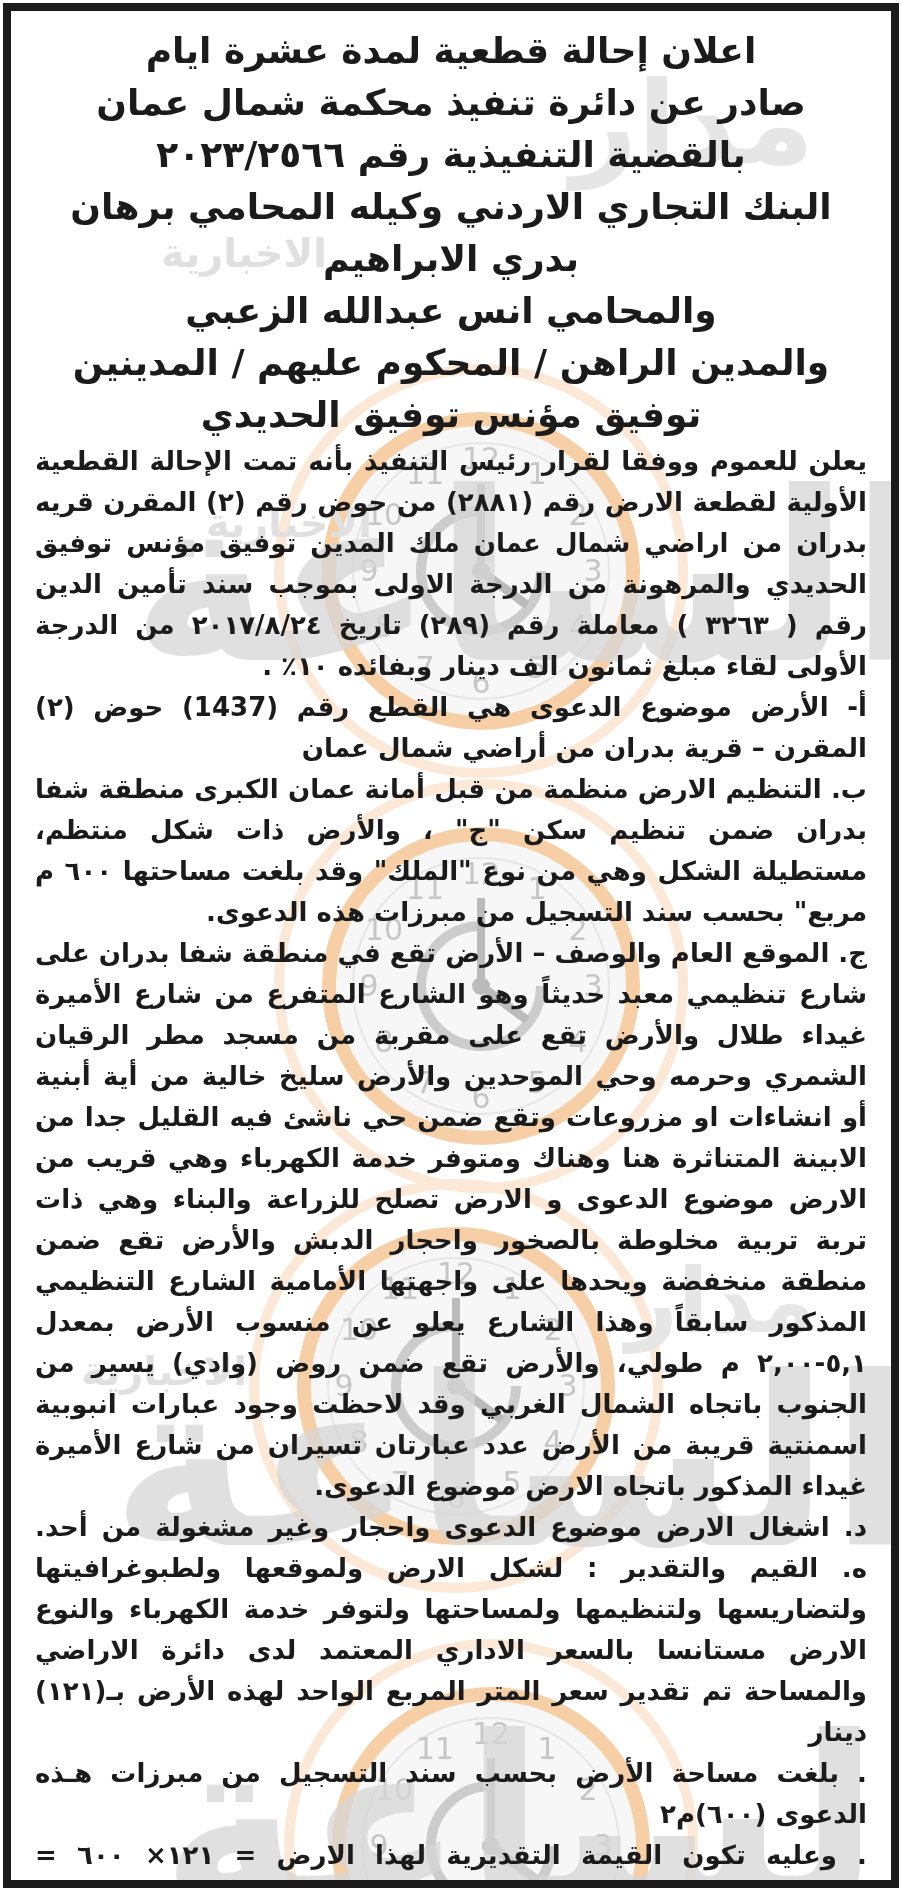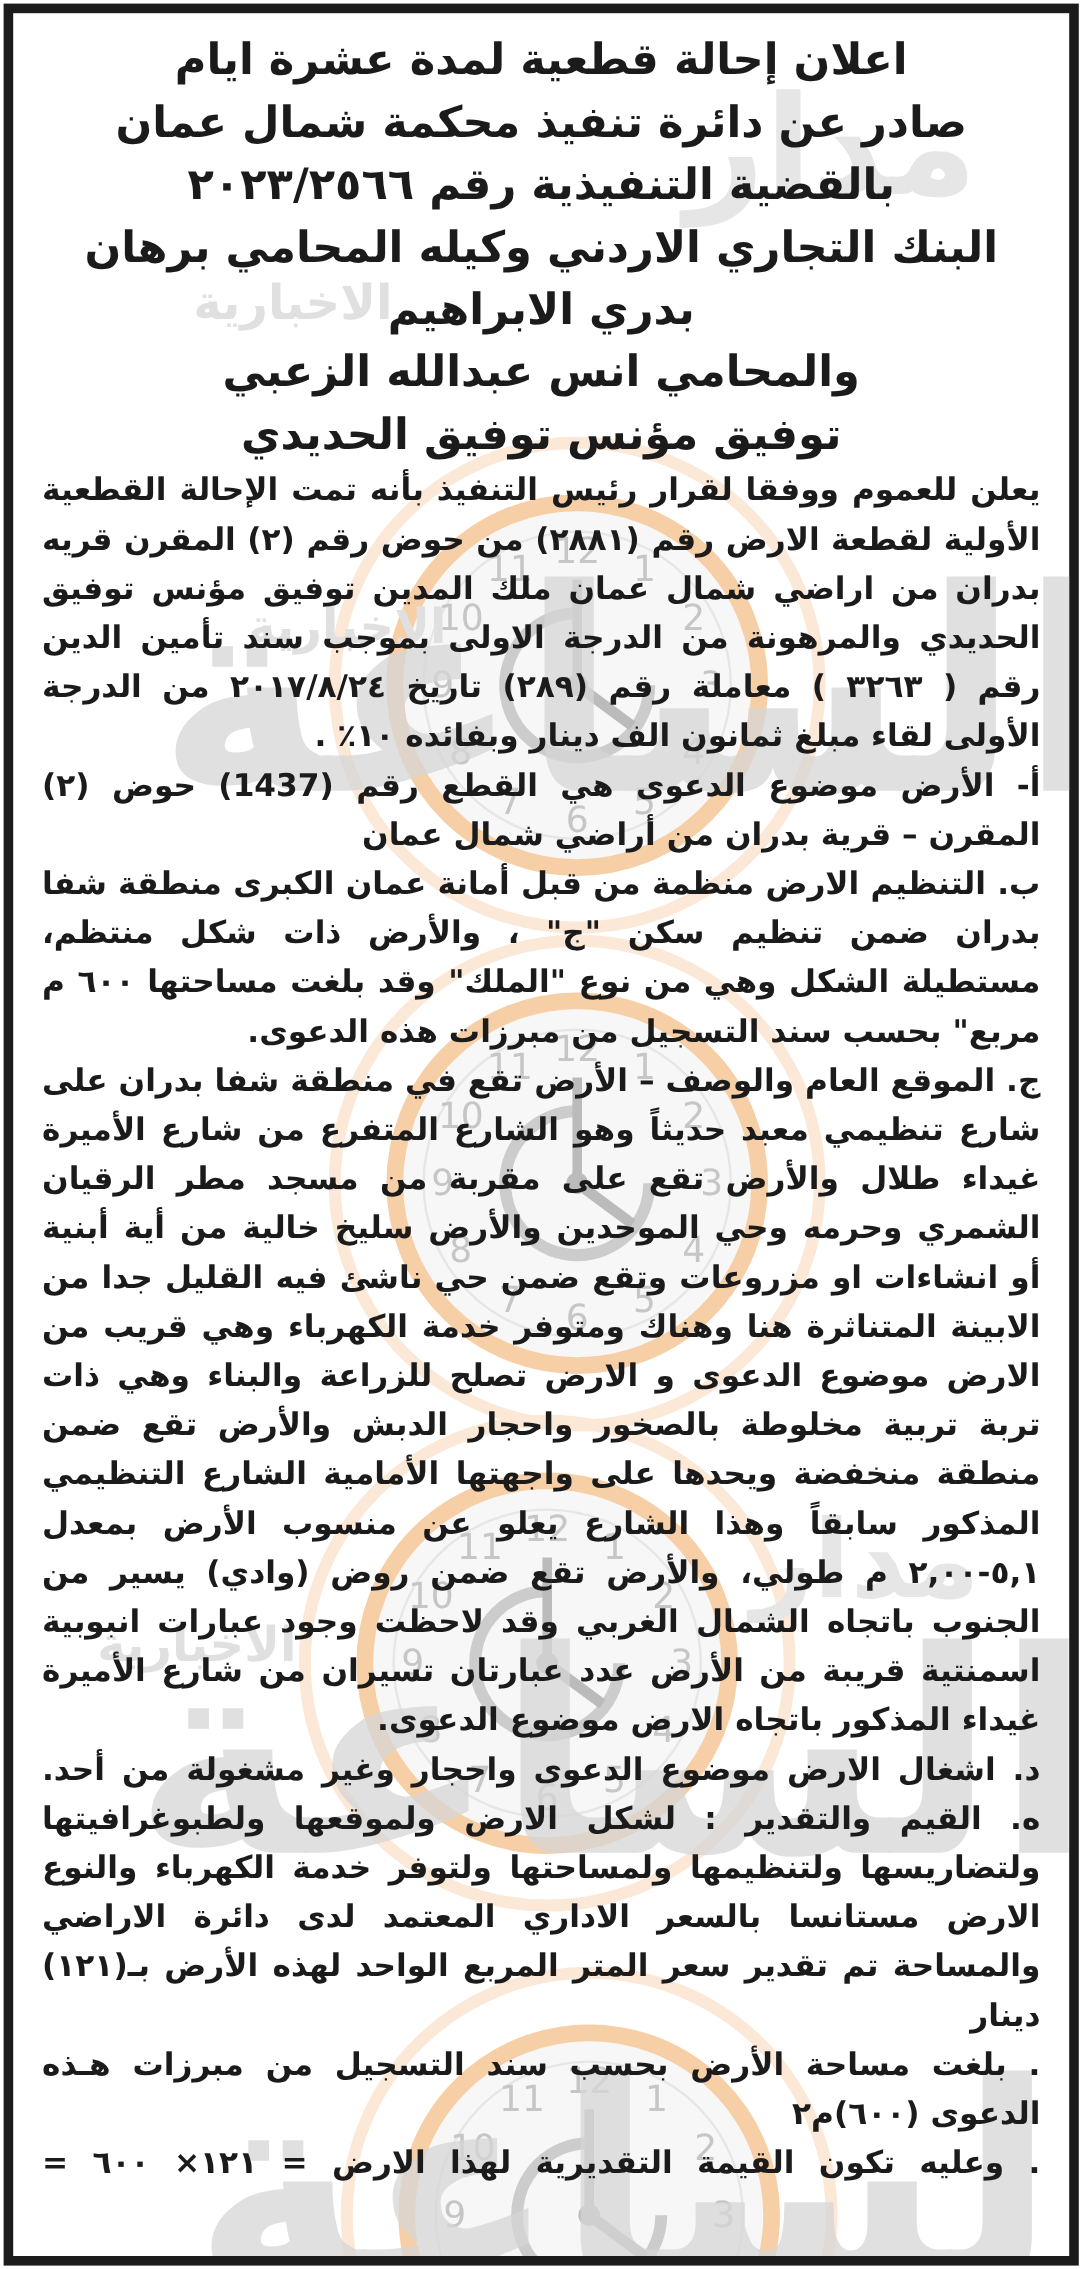--- a/index.html
+++ b/index.html
@@ -103,20 +103,21 @@
       <div class="wm-small" style="left:195px; top:492px; font-size:40px;">الاخبارية</div>
       <div class="wm-small" style="left:70px;  top:1340px; font-size:40px;">الاخبارية</div>
     </div>
 
     <div class="content">
       <div class="hdr">اعلان  إحالة قطعية لمدة عشرة ايام</div>
       <div class="hdr">صادر عن دائرة تنفيذ محكمة شمال عمان</div>
       <div class="hdr">بالقضية التنفيذية رقم ٢٠٢٣/٢٥٦٦</div>
       <div class="hdr">البنك التجاري الاردني وكيله المحامي برهان بدري الابراهيم</div>
       <div class="hdr">والمحامي انس عبدالله الزعبي</div>
+      <div class="hdr">والمدين الراهن / المحكوم عليهم / المدينين</div>
       <div class="hdr">توفيق مؤنس توفيق الحديدي</div>
 
       <p class="bp">يعلن للعموم ووفقا لقرار رئيس التنفيذ بأنه تمت الإحالة القطعية الأولية لقطعة الارض رقم (٢٨٨١) من حوض رقم (٢) المقرن قريه بدران  من اراضي شمال عمان ملك المدين توفيق مؤنس توفيق الحديدي والمرهونة من الدرجة الاولى بموجب سند تأمين الدين رقم ( ٣٢٦٣ )  معاملة رقم (٢٨٩) تاريخ ٢٠١٧/٨/٢٤ من الدرجة الأولى لقاء مبلغ ثمانون الف دينار وبفائده ١٠٪ .</p>
       <p class="bp">أ- الأرض موضوع الدعوى هي القطع رقم (1437) حوض (٢) المقرن – قرية بدران من أراضي شمال عمان</p>
       <p class="bp">ب. التنظيم الارض منظمة من قبل أمانة عمان الكبرى منطقة شفا بدران ضمن تنظيم سكن "ج" ، والأرض ذات شكل منتظم، مستطيلة الشكل وهي من نوع "الملك" وقد بلغت مساحتها ٦٠٠ م مربع" بحسب سند التسجيل من مبرزات هذه الدعوى.</p>
       <p class="bp">ج. الموقع العام والوصف – الأرض تقع في منطقة شفا بدران على شارع تنظيمي معبد حديثاً وهو الشارع المتفرع من شارع الأميرة غيداء طلال والأرض تقع على مقربة من مسجد مطر الرقيان الشمري وحرمه وحي الموحدين والأرض سليخ خالية من أية أبنية أو انشاءات او مزروعات وتقع ضمن حي ناشئ فيه القليل جدا من الابينة المتناثرة هنا وهناك ومتوفر خدمة الكهرباء وهي قريب من الارض موضوع الدعوى و الارض تصلح للزراعة والبناء وهي ذات تربة تربية مخلوطة بالصخور واحجار الدبش والأرض تقع ضمن منطقة منخفضة ويحدها على واجهتها الأمامية الشارع التنظيمي المذكور سابقاً وهذا الشارع يعلو عن منسوب الأرض بمعدل ⁦٥,١-٢,٠٠⁩ م طولي، والأرض تقع ضمن روض (وادي) يسير من الجنوب باتجاه الشمال الغربي وقد لاحظت وجود عبارات انبوبية اسمنتية قريبة من الأرض عدد عبارتان تسيران من شارع الأميرة غيداء المذكور باتجاه الارض موضوع الدعوى.</p>
       <p class="bp spread">د. اشغال الارض موضوع الدعوى واحجار وغير مشغولة من أحد.</p>
       <p class="bp">ه. القيم والتقدير : لشكل الارض ولموقعها ولطبوغرافيتها ولتضاريسها ولتنظيمها ولمساحتها ولتوفر خدمة الكهرباء والنوع الارض مستانسا بالسعر الاداري المعتمد لدى دائرة الاراضي والمساحة تم تقدير سعر المتر المربع الواحد لهذه الأرض بـ(١٢١) دينار</p>
       <p class="bp">. بلغت مساحة الأرض بحسب سند التسجيل من مبرزات هـذه الدعوى (٦٠٠)م٢</p>
       <p class="bp spread">. وعليه تكون القيمة التقديرية لهذا الارض = ١٢١× ٦٠٠ =</p>

